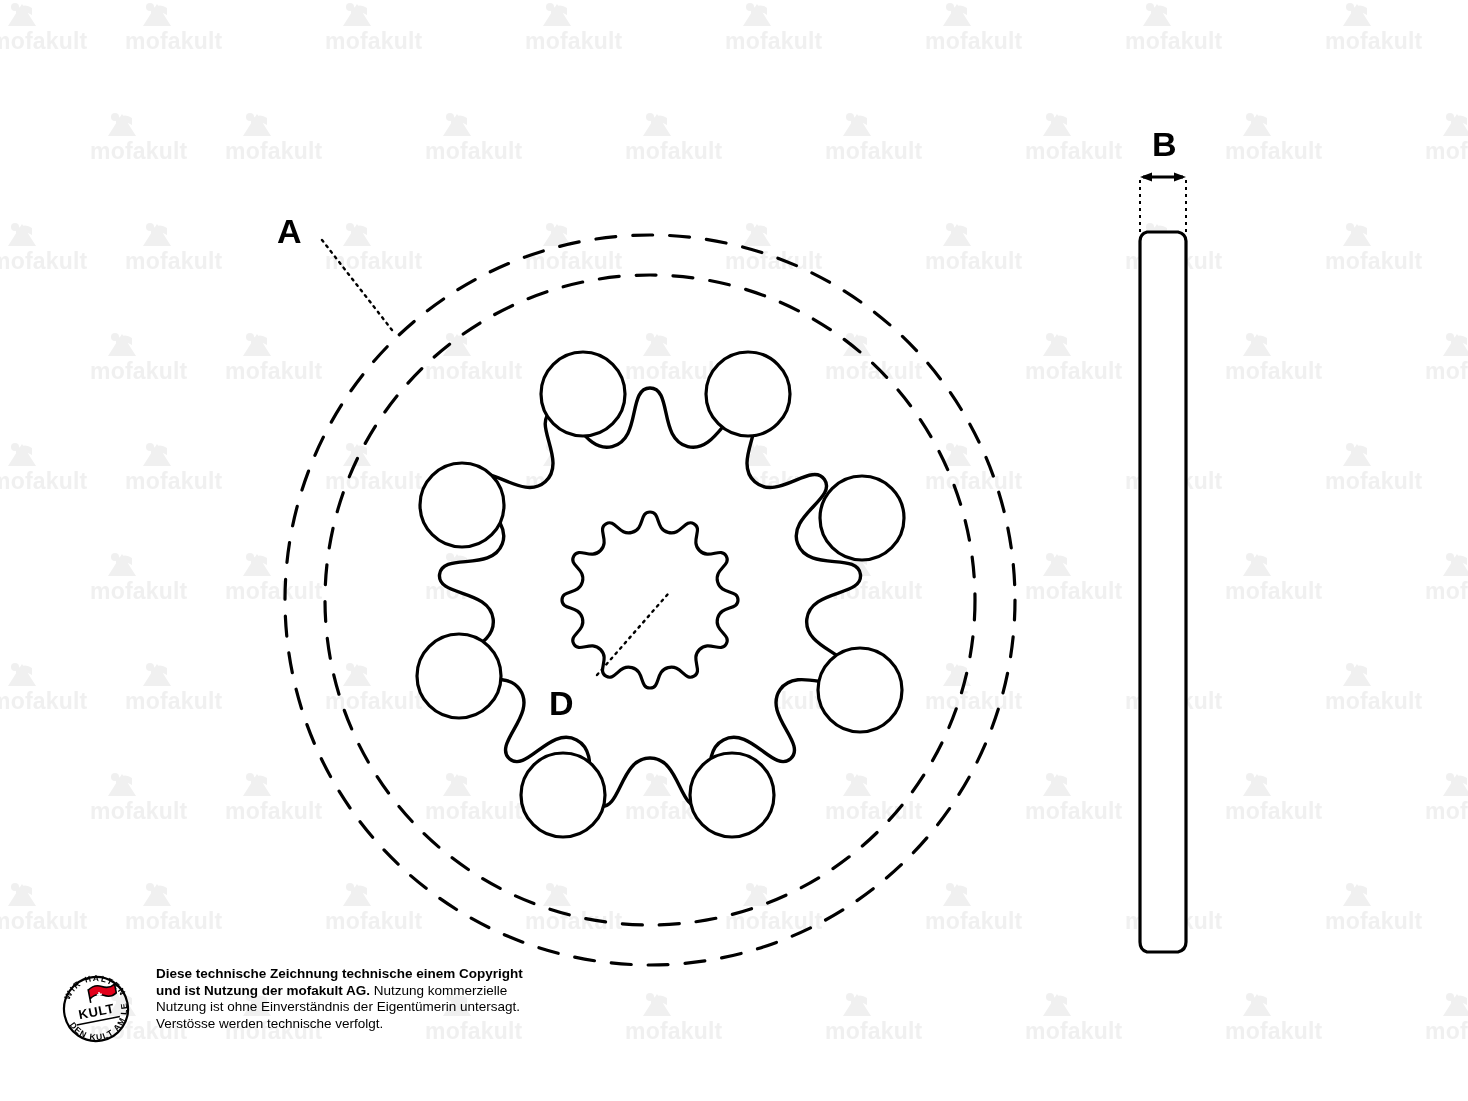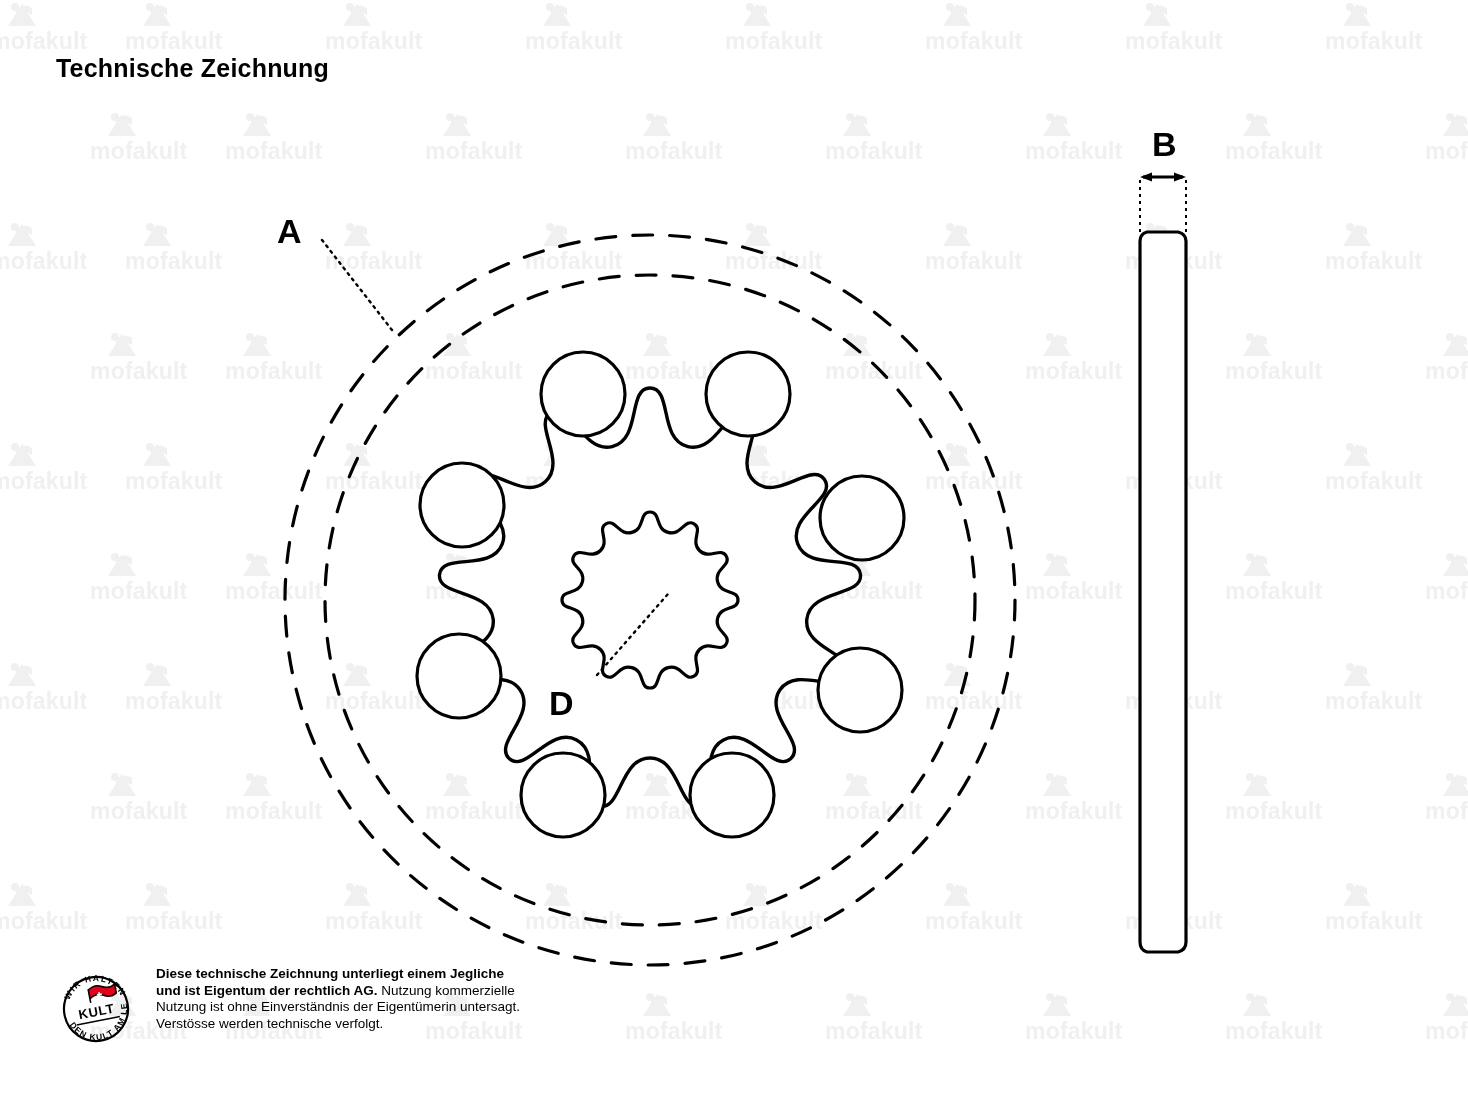--- a/index.html
+++ b/index.html
@@ -734,21 +734,20 @@
       <div style="position: absolute; left: 1425px; top: 1018px;">
         <svg width="40" height="32" viewBox="0 0 40 32" style="position: absolute; left: 12px; top: -30px;">
           <path d="M6 28 L20 6 L34 28 Z" fill="#f0f0f0"></path>
           <path d="M14 12 q8 -8 16 -2 l0 7 q-8 -6 -16 2 Z" fill="#f0f0f0"></path>
           <circle cx="13" cy="9" r="4" fill="#f0f0f0"></circle>
         </svg>
         <div class="wm" style="color: rgb(240, 240, 240); left: 0px; top: 0px;">mofakult</div>
       </div>
     </div>
 
-  <div id="title">Technische Zeichnung</div>
 
   <svg id="drawing" width="1468" height="1101" viewBox="0 0 1468 1101">
 
     <g fill="none" stroke="#000" stroke-width="3.2" stroke-linecap="round">
       <circle cx="650" cy="600" r="365" stroke-dasharray="20 17"></circle>
       <circle cx="650" cy="600" r="325" stroke-dasharray="20 17"></circle>
     </g>
 
     <g>
       <path id="teeth-path" fill="#ffffff" stroke="#000" stroke-width="3.4" stroke-linejoin="round" d="M650.00 388.00 C672.69 388.00,658.26 439.31,687.81 446.59 C717.37 453.88,728.43 401.74,748.52 412.28 C768.61 422.83,731.99 461.55,754.77 481.74 C777.56 501.92,811.58 460.90,824.47 479.57 C837.36 498.24,786.94 515.51,797.73 543.97 C808.53 572.44,857.72 551.92,860.45 574.45 C863.19 596.97,810.52 588.83,806.85 619.04 C803.18 649.26,856.27 653.96,848.22 675.18 C840.18 696.39,797.32 664.70,780.03 689.75 C762.74 714.81,807.56 743.64,790.58 758.68 C773.60 773.73,750.38 725.76,723.43 739.90 C696.47 754.05,722.76 800.41,700.73 805.84 C678.71 811.27,680.44 758.00,650.00 758.00 C619.56 758.00,621.29 811.27,599.27 805.84 C577.24 800.41,603.53 754.05,576.57 739.90 C549.62 725.76,526.40 773.73,509.42 758.68 C492.44 743.64,537.26 714.81,519.97 689.75 C502.68 664.70,459.82 696.39,451.78 675.18 C443.73 653.96,496.82 649.26,493.15 619.04 C489.48 588.83,436.81 596.97,439.55 574.45 C442.28 551.92,491.47 572.44,502.27 543.97 C513.06 515.51,462.64 498.24,475.53 479.57 C488.42 460.90,522.44 501.92,545.23 481.74 C568.01 461.55,531.39 422.83,551.48 412.28 C571.57 401.74,582.63 453.88,612.19 446.59 C641.74 439.31,627.31 388.00,650.00 388.00 Z"></path>
@@ -821,19 +820,19 @@
 
           <path d="M44 22 L44 36 M44 23 q7 -5 14 -1 q7 4 13 0 l0 9 q-6 4 -13 0 q-7 -4 -14 1 Z" fill="#e2001a" stroke="#000" stroke-width="1.6" stroke-linejoin="round"></path>
           <path d="M54 27 l0 5 M51.5 29.5 l5 0" stroke="#ffffff" stroke-width="1.6"></path>
           <text x="48" y="50" text-anchor="middle" font-family="Liberation Sans, sans-serif" font-size="13" font-weight="700" fill="#000" letter-spacing="0.6">KULT</text>
           <line x1="26" y1="55" x2="70" y2="55" stroke="#000" stroke-width="1.6"></line>
         </g>
       </svg>
     </div>
 
     <div id="copyright">
-      <div><span class="bold">Diese technische Zeichnung unterliegt einem Jegliche</span></div>
-      <div><span class="bold">und ist Eigentum der rechtlich AG.</span><span> Nutzung kommerzielle</span></div>
+      <div><span class="bold">Diese technische Zeichnung technische einem Copyright</span></div>
+      <div><span class="bold">und ist Nutzung der mofakult AG.</span><span> Nutzung kommerzielle</span></div>
       <div><span>Nutzung ist ohne Einverständnis der Eigentümerin untersagt.</span></div>
       <div><span>Verstösse werden technische verfolgt.</span></div>
     </div>
   </div>
 </div>
 
 </body></html>

